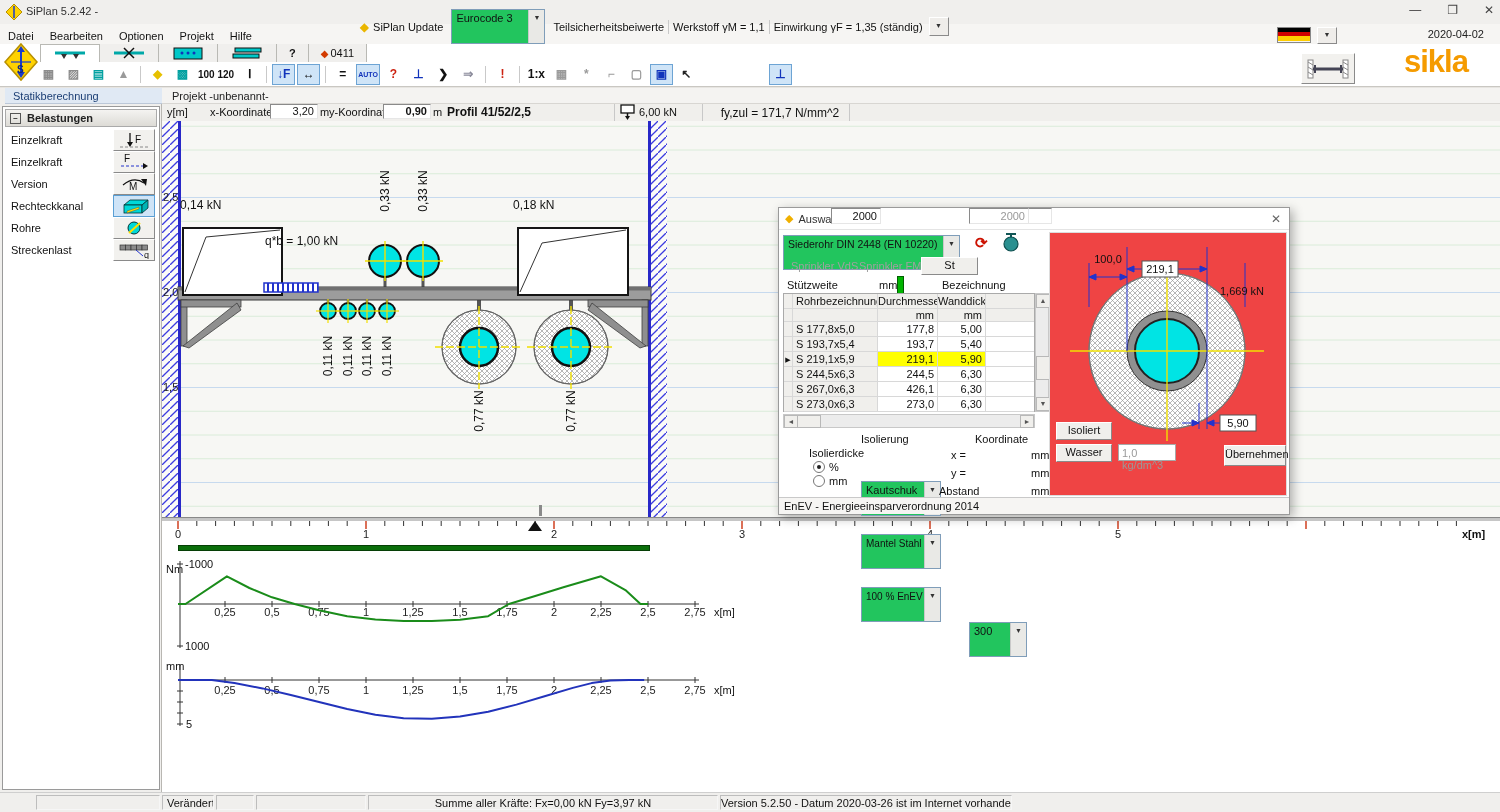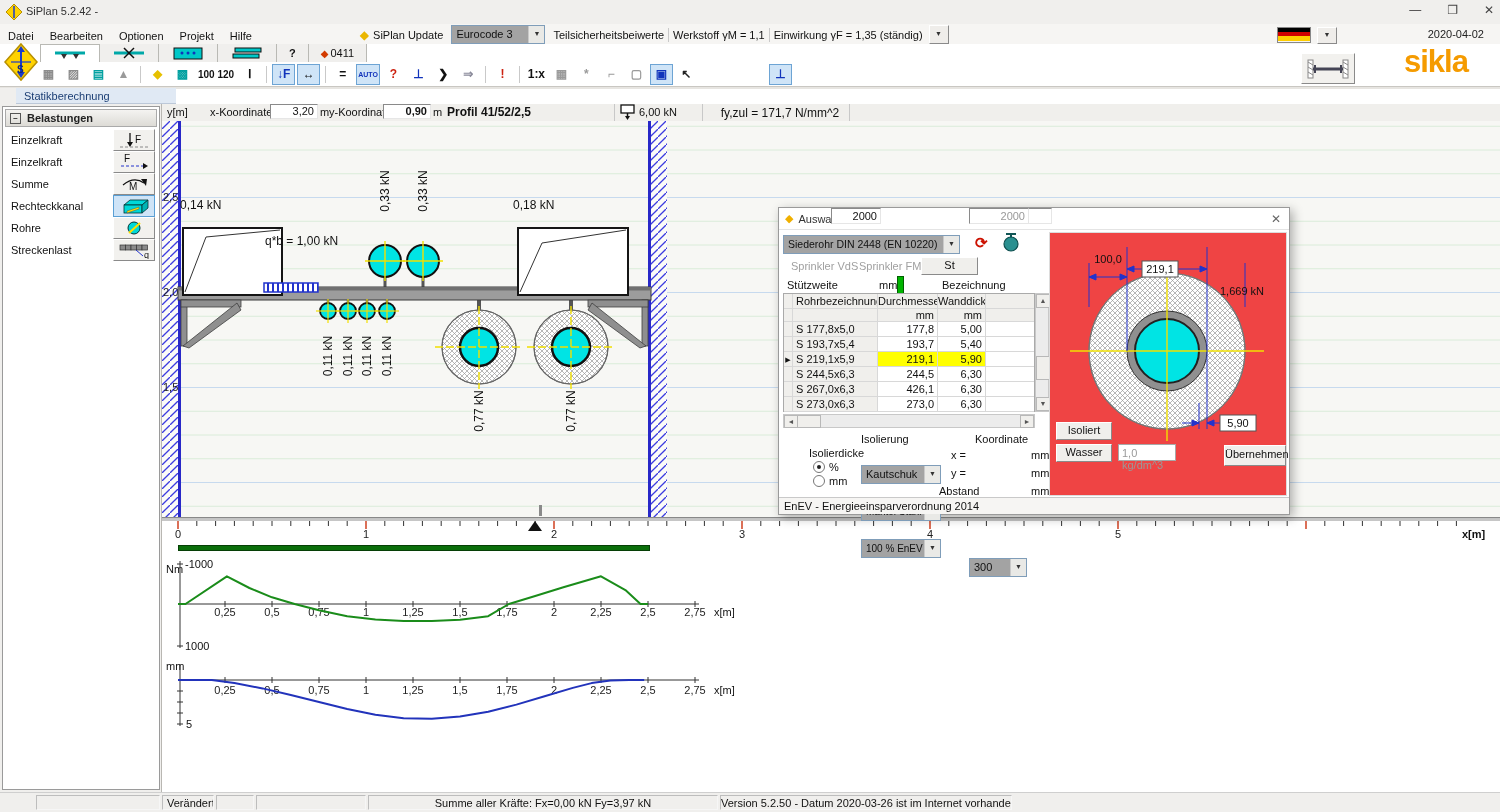--- a/index.html
+++ b/index.html
@@ -12,21 +12,21 @@
   #titlebar{left:0;top:0;width:1500px;height:24px;background:#f0efed;border-bottom:1px solid #e2e0dd;}
   #title-text{left:26px;top:5px;color:#333;}
   #win-controls{right:6px;top:3px;display:flex;gap:26px;color:#444;font-size:12px;}
   #win-controls span{cursor:default;}
   #app-icon16{left:6px;top:4px;}
   #menubar{left:0;top:24px;width:1500px;height:20px;background:#f6f5f3;display:flex;align-items:flex-end;}
   .menu-item{padding:2px 8px;color:#111;}
   .mb-sep{width:1px;height:14px;background:#c9c9c9;margin:0 4px;}
   #update-cluster{display:flex;align-items:center;margin-left:100px;}
   .diamond-sm{color:#eab600;font-size:12px;margin-right:4px;}
-  .combo{position:relative;background:#a3a3a3;border:1px solid #7f9db9;height:17px;line-height:16px;padding:0 16px 0 4px;}
+  .combo{position:relative;background:#22c55e;border:1px solid #7f9db9;height:17px;line-height:16px;padding:0 16px 16px 4px;}
   .combo .dd{position:absolute;right:0;top:0;width:15px;height:100%;background:#e9e9e6;border-left:1px solid #c9c9c9;text-align:center;font-size:7px;line-height:16px;color:#333;}
   #eurocode-combo{width:72px;margin:0 8px;}
   .drop-btn{width:18px;height:17px;border:1px solid;border-color:#fff #8a8a8a #8a8a8a #fff;background:#efedea;text-align:center;font-size:7px;line-height:16px;color:#333;margin-left:6px;}
   #flag-cluster{left:1277px;top:27px;display:flex;align-items:flex-start;}
   #flag{width:32px;height:14px;border:1px solid #888;}
   #flag div{height:4.2px;}
   #date-text{right:16px;top:28px;color:#222;}
   #tabsrow{left:40px;top:44px;height:18px;display:flex;align-items:stretch;}
   .tab{border-right:1px solid #b9b9b4;padding:1px 12px;display:flex;align-items:center;background:#f0efed;}
   .tab.active{background:#fff;border:1px solid #b9b9b4;border-bottom:none;}
@@ -37,21 +37,21 @@
   .tbtn.wide{font-size:10px;}
   .tb-sep{width:1px;height:17px;background:#c9c9c9;margin:0 4px;}
   .tb-gap{width:26px;}
   #support-btn2{margin-left:44px;}
   #sikla{left:1404px;top:44px;width:92px;height:34px;color:#F59B00;font-size:31px;font-weight:bold;letter-spacing:-1px;}
   #beam-btn{left:1301px;top:53px;width:52px;height:29px;border:1px solid;border-color:#fff #8a8a8a #8a8a8a #fff;background:#f2f1ee;display:flex;align-items:center;justify-content:center;}
   #iconsrow-border{left:0;top:86px;width:1500px;height:2px;background:#e7e5e1;border-top:1px solid #c9c7c2;}
 
   
   #sidebar-col{left:0;top:88px;width:161px;height:704px;background:#f0efed;border-right:1px solid #b9b7b2;}
-  #sb-header{left:16px;top:88px;width:160px;height:16px;background:#e0e9f4;border-bottom:1px solid #bcc8d8;color:#1b3e74;padding:2px 0 0 8px;box-sizing:border-box;}
+  #sb-header{left:5px;top:88px;width:160px;height:16px;background:#e0e9f4;border-bottom:1px solid #bcc8d8;color:#1b3e74;padding:2px 0 0 8px;box-sizing:border-box;}
   #sb-panel{left:2px;top:106px;width:156px;height:682px;background:#fff;border:1px solid #9a9a9a;}
   #sb-group-header{margin:2px;height:16px;background:linear-gradient(#f4f3f1,#dddbd6);border:1px solid #aaa;display:flex;align-items:center;padding:0 4px;font-weight:bold;color:#222;}
   .minus-box{width:9px;height:9px;border:1px solid #555;margin-right:6px;display:flex;align-items:center;justify-content:center;font-size:8px;line-height:7px;color:#333;}
   .sb-row{height:22px;display:flex;align-items:center;justify-content:space-between;padding:0 4px 0 8px;gap:24px;}
   .sb-icon-btn{width:40px;height:20px;border:1px solid;border-color:#fff #8a8a8a #8a8a8a #fff;background:#f2f1ee;display:flex;align-items:center;justify-content:center;}
   .sb-icon-btn.selected{background:#cfe4f7;border:1px solid #5a9fd4;}
 
   
   #proj-header{left:162px;top:88px;width:1338px;height:16px;background:#f4f3f1;border-bottom:1px solid #d8d6d2;padding:2px 0 0 10px;box-sizing:border-box;color:#222;}
   #coordbar{left:162px;top:104px;width:1338px;height:17px;background:#f0efec;}
@@ -268,21 +268,21 @@
       <span>Einzelkraft</span>
       <span class="sb-icon-btn">
         <svg width="36" height="18">
           <text x="8" y="9" font-size="10" fill="#111">F</text>
           <line x1="5" y1="13" x2="27" y2="13" stroke="#2233cc" stroke-dasharray="3,2"></line>
           <polygon points="27,10 27,16 32,13" fill="#111"></polygon>
         </svg>
       </span>
     </div>
     <div class="sb-row">
-      <span>Summe</span>
+      <span>Version</span>
       <span class="sb-icon-btn">
         <svg width="36" height="18">
           <path d="M7,10 Q18,1 28,8" stroke="#111" fill="none" stroke-width="1.2"></path>
           <polygon points="25,4 30,11 31,4" fill="#111"></polygon>
           <text x="13" y="15" font-size="10" fill="#111">M</text>
         </svg>
       </span>
     </div>
     <div class="sb-row">
       <span>Rechteckkanal</span>
@@ -313,20 +313,21 @@
           <rect x="15" y="4" width="5.5" height="5" fill="#8a8a8a" stroke="#333" stroke-width="0.7"></rect>
           <rect x="20.5" y="4" width="5.5" height="5" fill="#8a8a8a" stroke="#333" stroke-width="0.7"></rect>
           <rect x="26" y="4" width="5.5" height="5" fill="#8a8a8a" stroke="#333" stroke-width="0.7"></rect>
           <line x1="20" y1="9" x2="27" y2="15" stroke="#2233cc"></line>
           <text x="28" y="17" font-size="9" fill="#111">q</text>
         </svg>
       </span>
     </div>
   </div>
 
+  <div id="proj-header" class="abs">Projekt -unbenannt-</div>
   <div id="coordbar" class="abs">
     <span class="abs" style="left:5px;">y[m]</span>
     <span class="abs" style="left:48px;">x-Koordinate</span>
     <span class="abs inputbox" style="left:108px;width:40px;">3,20</span>
     <span class="abs" style="left:158px;">m</span>
     <span class="abs" style="left:167px;">y-Koordinate</span>
     <span class="abs inputbox" style="left:221px;width:40px;font-weight:bold;">0,90</span>
     <span class="abs" style="left:271px;">m</span>
     <span class="abs" id="profil-label" style="left:285px;">Profil 41/52/2,5</span>
     <span class="abs" id="coord-sep" style="left:452px;"></span>

